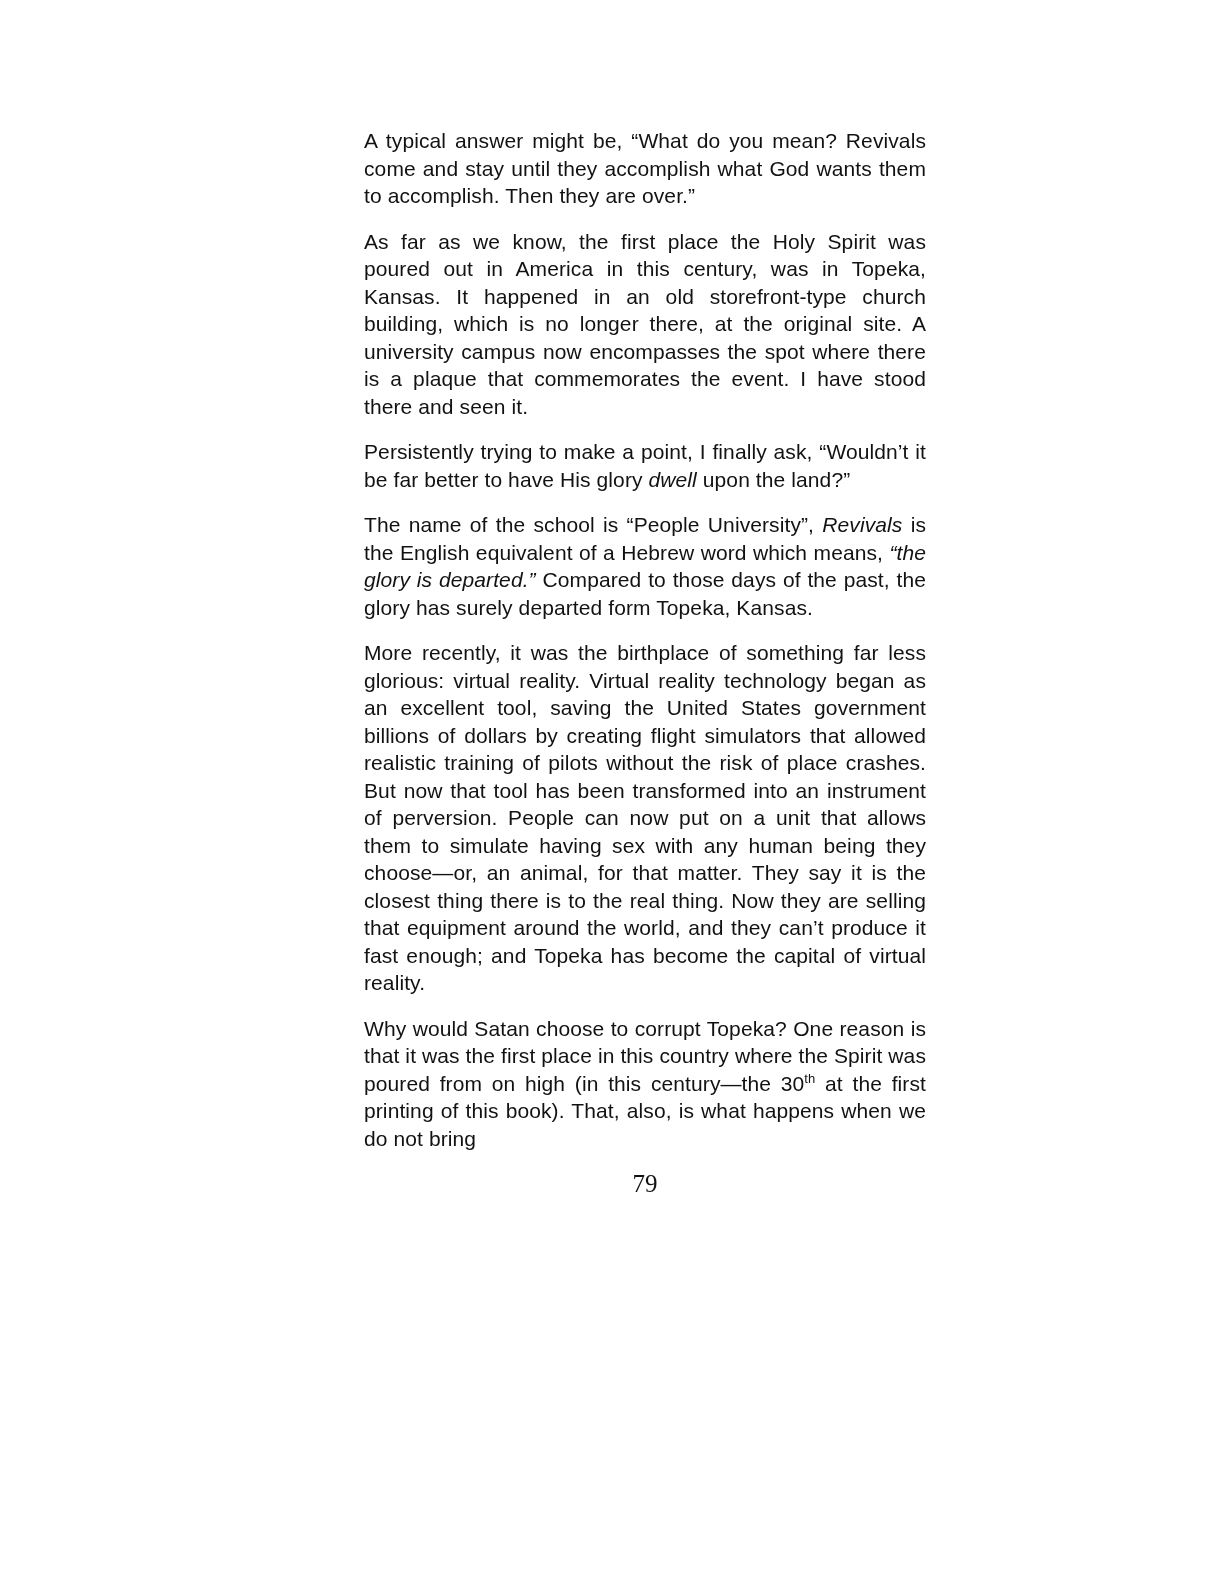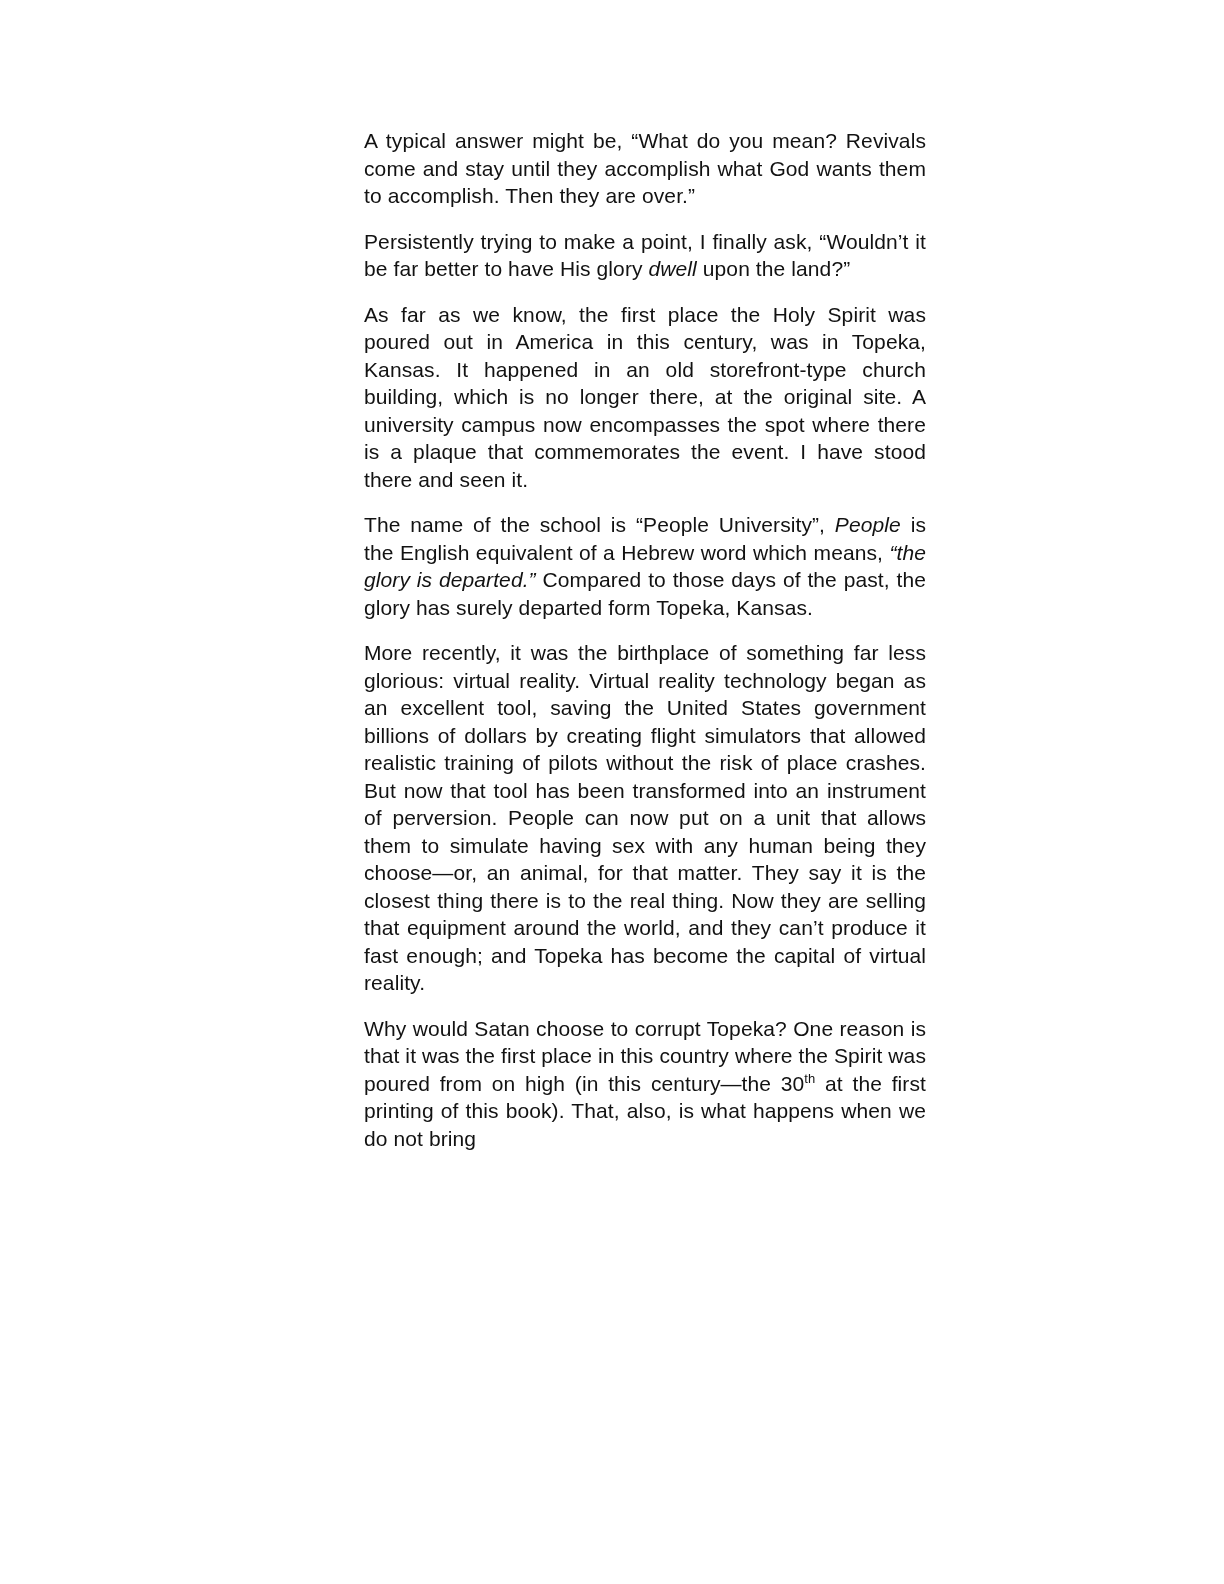--- a/index.html
+++ b/index.html
@@ -47,20 +47,21 @@
     color: #121212;
   }
 </style>
 </head>
 <body>
 
 <div class="page">
   <div class="text-column">
     <div>
         <p class="para"><span>A typical answer might be, “What do you mean? Revivals come and stay until they accomplish what God wants them to accomplish. Then they are over.”</span></p>
+        <p class="para"><span>As far as we know, the first place the Holy Spirit was poured out in America in this century, was in Topeka, Kansas. It happened in an old storefront-type church building, which is no longer there, at the original site. A university campus now encompasses the spot where there is a plaque that commemorates the event. I have stood there and seen it.</span></p>
         <p class="para"><span>Persistently trying to make a point, I finally ask, “Wouldn’t it be far better to have His glory </span><em>dwell</em><span> upon the land?”</span></p>
-        <p class="para"><span>As far as we know, the first place the Holy Spirit was poured out in America in this century, was in Topeka, Kansas. It happened in an old storefront-type church building, which is no longer there, at the original site. A university campus now encompasses the spot where there is a plaque that commemorates the event. I have stood there and seen it.</span></p>
-        <p class="para"><span>The name of the school is “People University”, </span><em>People</em><span> is the English equivalent of a Hebrew word which means, </span><em>“the glory is departed.”</em><span> Compared to those days of the past, the glory has surely departed form Topeka, Kansas.</span></p>
+        <p class="para"><span>The name of the school is “People University”, </span><em>Revivals</em><span> is the English equivalent of a Hebrew word which means, </span><em>“the glory is departed.”</em><span> Compared to those days of the past, the glory has surely departed form Topeka, Kansas.</span></p>
         <p class="para"><span>More recently, it was the birthplace of something far less glorious: virtual reality. Virtual reality technology began as an excellent tool, saving the United States government billions of dollars by creating flight simulators that allowed realistic training of pilots without the risk of place crashes. But now that tool has been transformed into an instrument of perversion. People can now put on a unit that allows them to simulate having sex with any human being they choose—or, an animal, for that matter. They say it is the closest thing there is to the real thing. Now they are selling that equipment around the world, and they can’t produce it fast enough; and Topeka has become the capital of virtual reality.</span></p>
         <p class="para"><span>Why would Satan choose to corrupt Topeka? One reason is that it was the first place in this country where the Spirit was poured from on high (in this century—the 30</span><sup>th</sup><span> at the first printing of this book). That, also, is what happens when we do not bring</span></p>
       </div>
+    <div class="page-number">79</div>
   </div>
 </div>
 
 </body></html>

